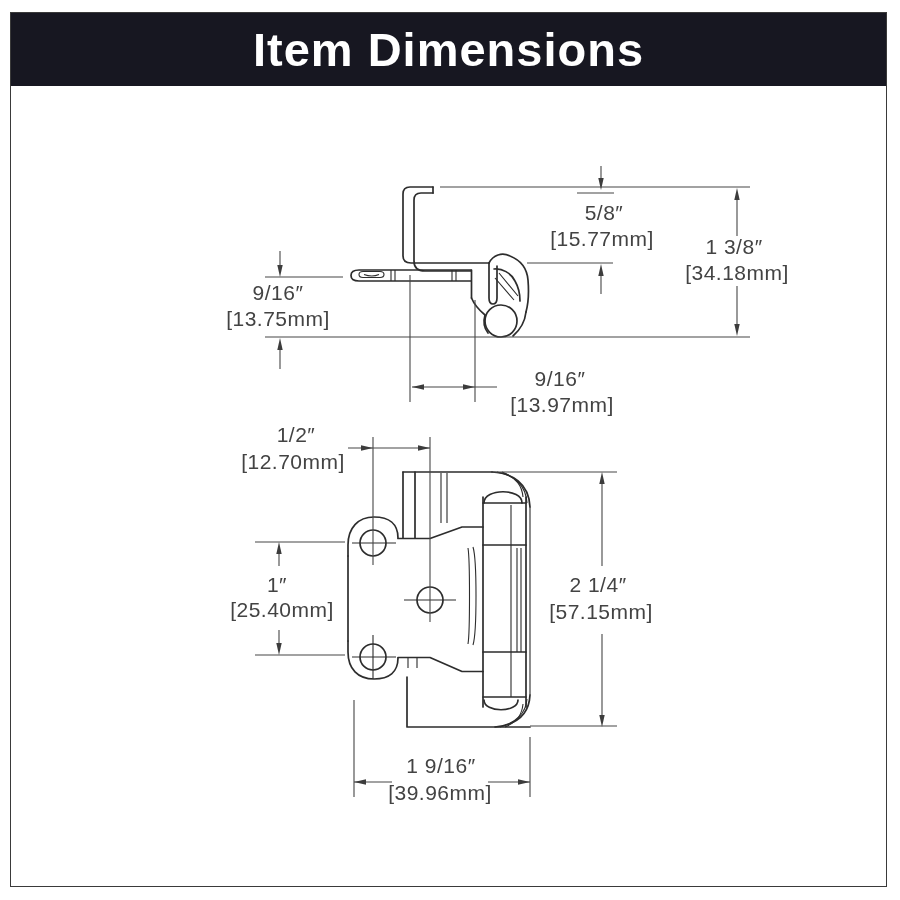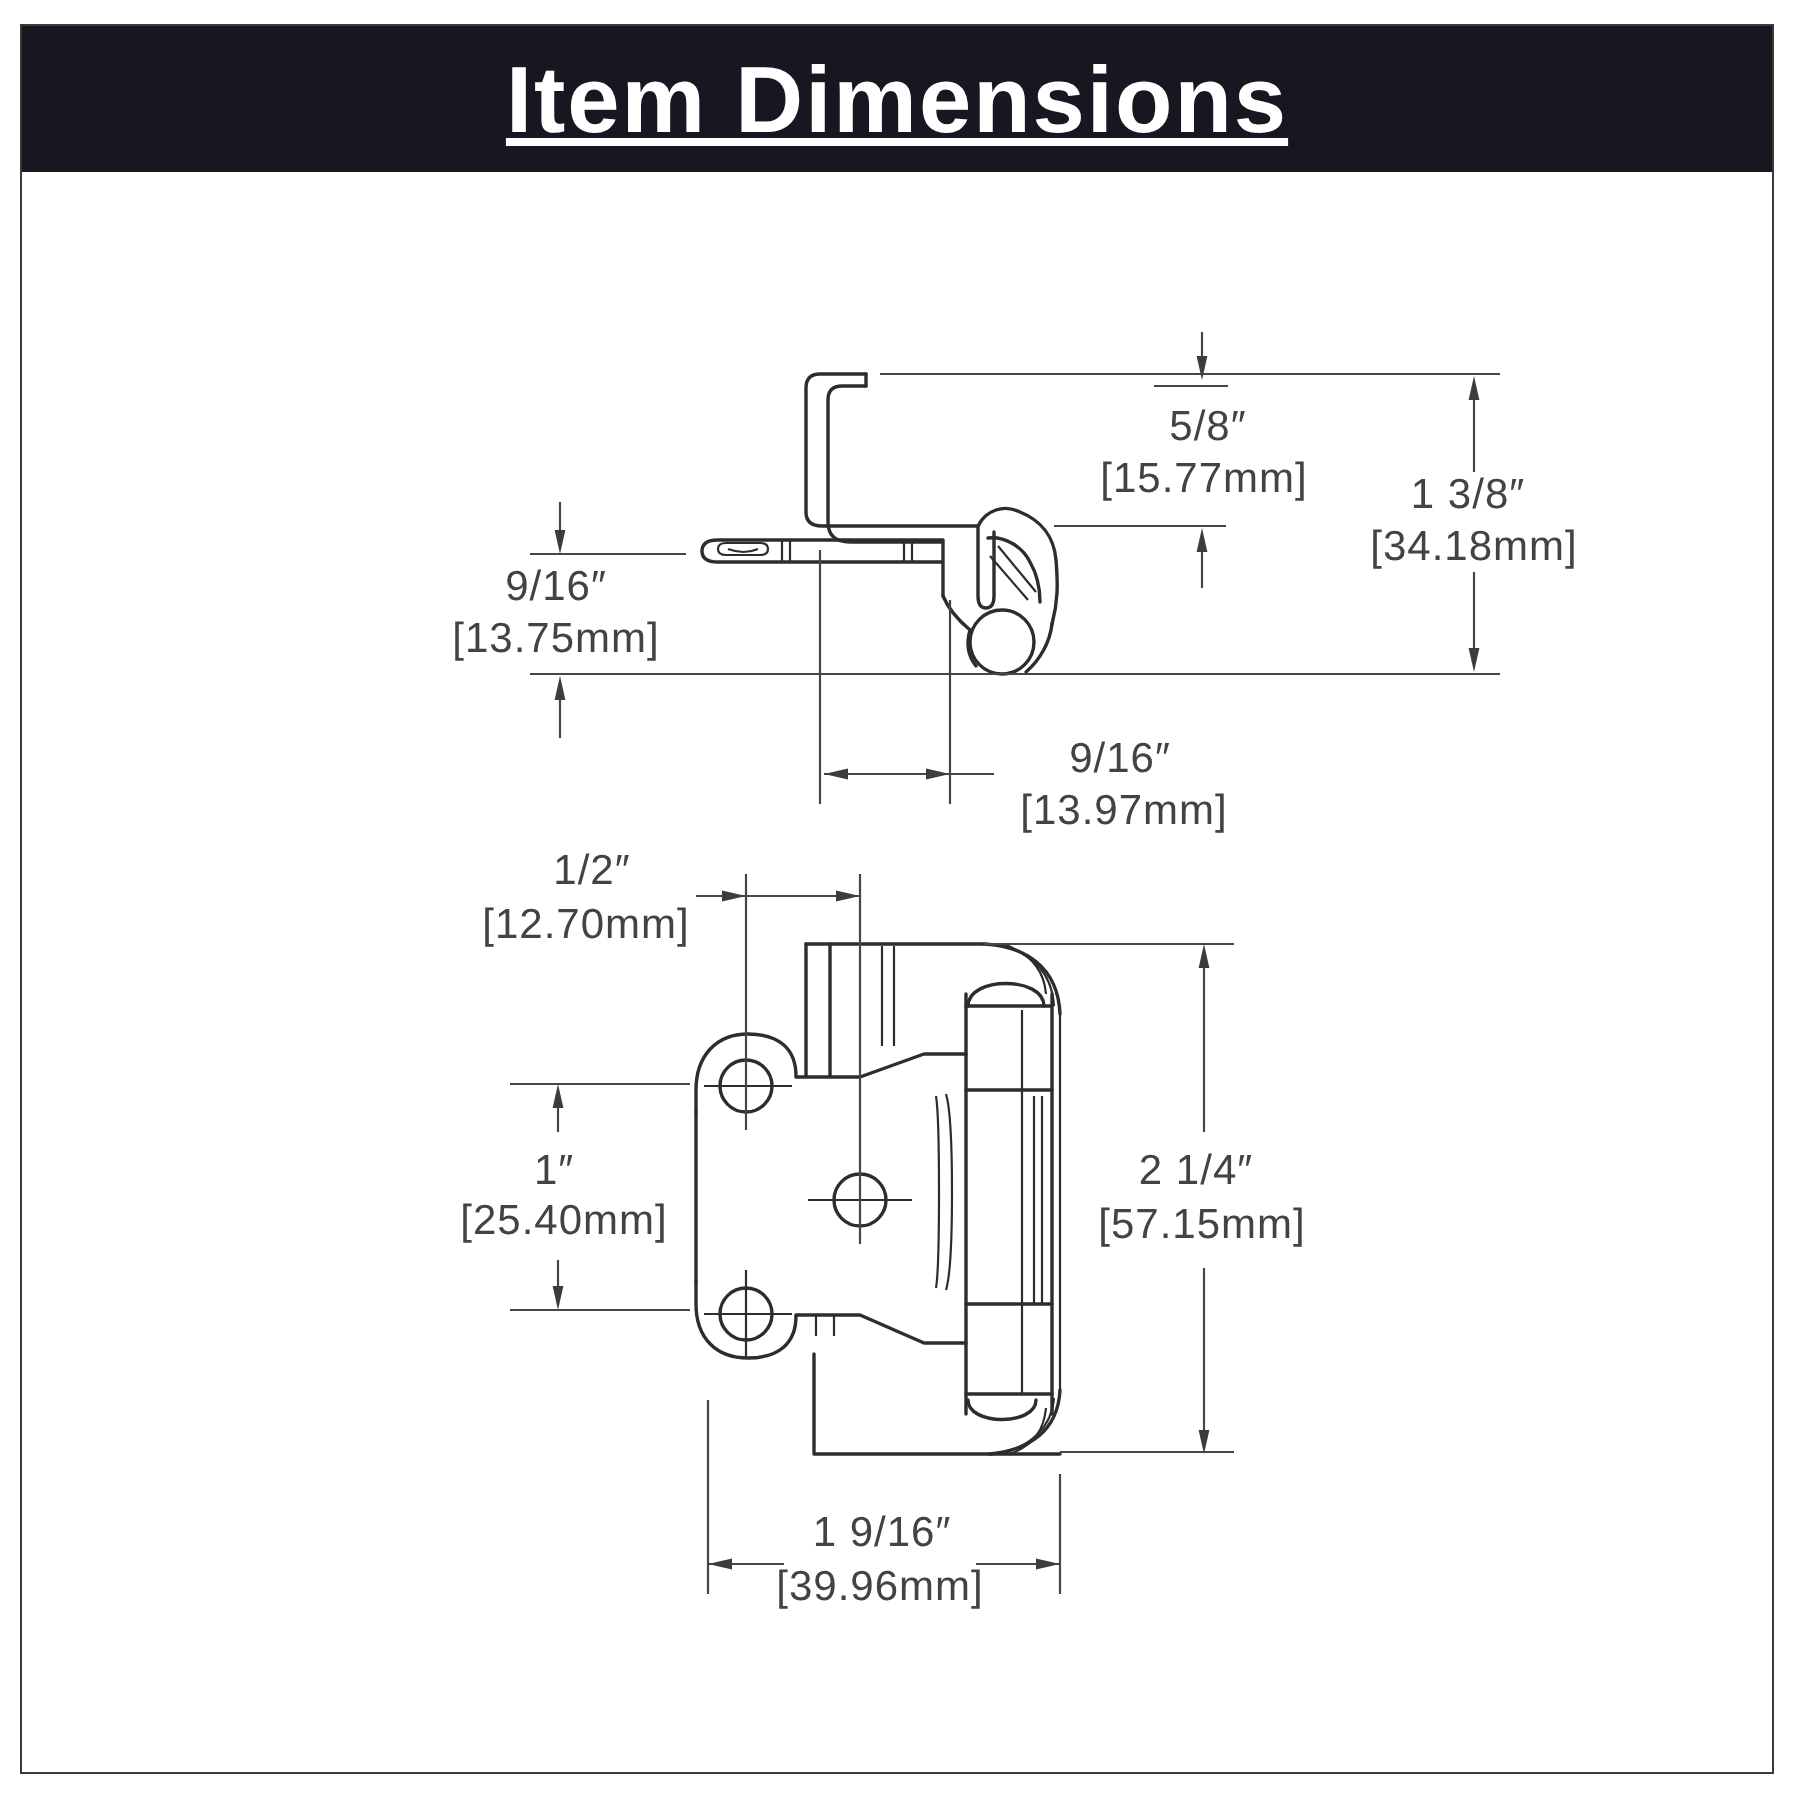--- a/index.html
+++ b/index.html
@@ -1,19 +1,19 @@
 <!DOCTYPE html>
 <html><head>
 <meta charset="utf-8">
 <style>
   html,body{margin:0;padding:0;background:#ffffff;width:900px;height:900px;overflow:hidden;}
   #stage{position:relative;width:900px;height:900px;font-family:"Liberation Sans",sans-serif;}
   #sheet{position:absolute;left:10px;top:12px;width:877px;height:875px;border:1.5px solid #3a3a3a;background:#ffffff;box-sizing:border-box;}
   #banner{position:absolute;left:0;top:0;width:100%;height:73px;background:#171721;display:flex;align-items:center;justify-content:center;}
-  #banner .title{color:#ffffff;font-size:47px;font-weight:bold;letter-spacing:1px;text-decoration:underline;}
+  #banner .title{color:#ffffff;font-size:47px;font-weight:bold;letter-spacing:1px;}
   svg{position:absolute;left:0;top:0;}
   .part{stroke:#2d2d2d;stroke-width:1.7;fill:none;stroke-linecap:round;stroke-linejoin:round;}
   .thin{stroke:#2d2d2d;stroke-width:1.1;fill:none;}
   .dim{stroke:#464646;stroke-width:1.1;fill:none;}
   .arrow{fill:#3c3c3c;stroke:none;}
   text{fill:#434343;font-size:21px;letter-spacing:0.5px;font-family:"Liberation Sans",sans-serif;}
 </style>
 </head>
 <body>
 

